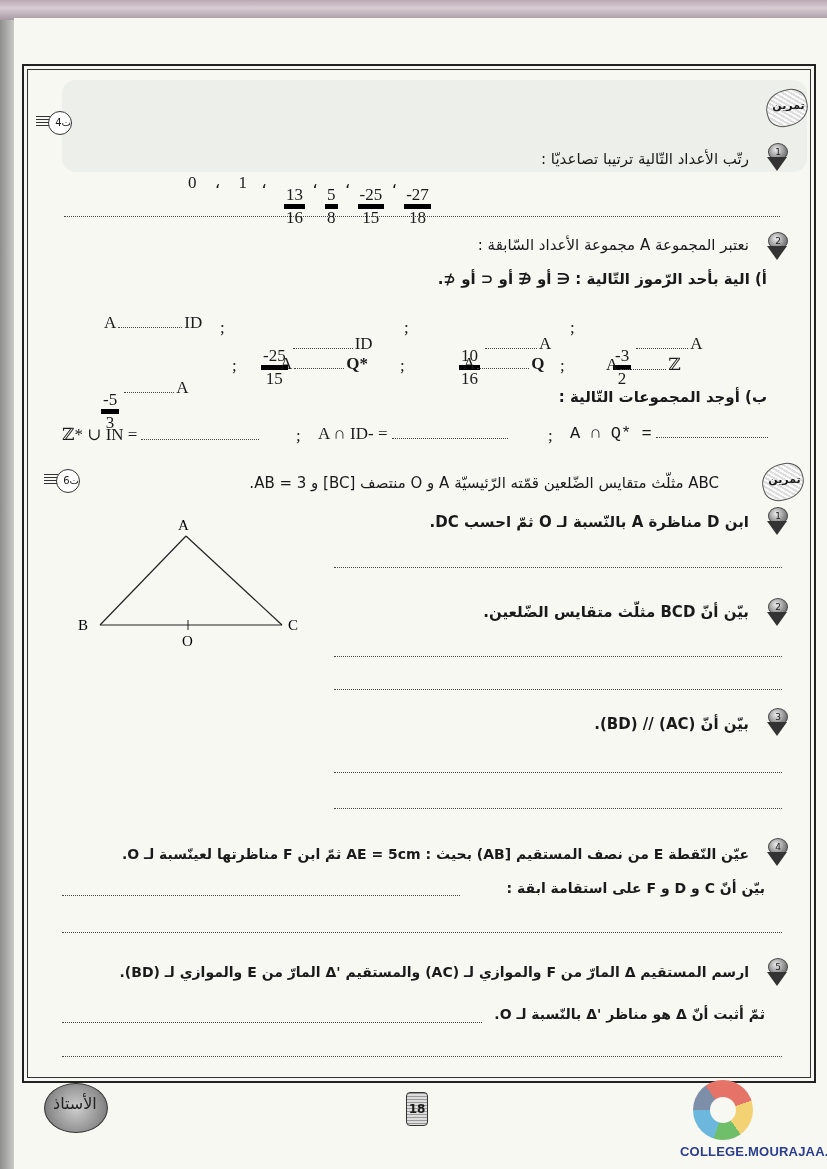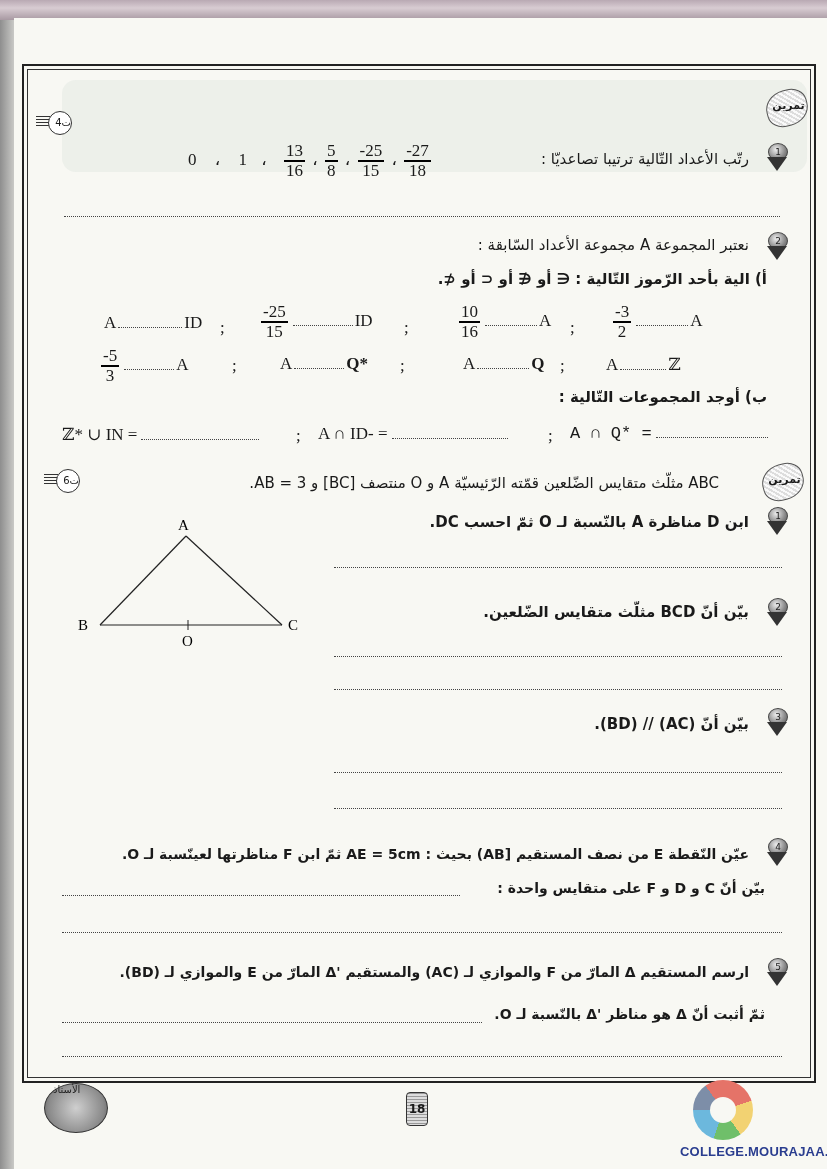--- a/index.html
+++ b/index.html
@@ -5,36 +5,36 @@
   html,body{margin:0;padding:0;}
   body{width:827px;height:1169px;position:relative;background:#f4f4ef;font-family:"DejaVu Serif","Liberation Serif",serif;color:#1a1a1a;overflow:hidden;}
   .topband{position:absolute;left:0;top:0;width:827px;height:20px;background:linear-gradient(#b9a9b3,#d8ccd2 40%,#a899a2);}
   .leftband{position:absolute;left:0;top:20px;width:14px;height:1149px;background:linear-gradient(90deg,#8e8e8e,#c9c9c6);}
   .page{position:absolute;left:14px;top:18px;width:813px;height:1151px;background:#f8f8f3;}
   .frame{position:absolute;left:22px;top:64px;width:790px;height:1015px;border:2px solid #222;box-shadow:inset 0 0 0 3px #f8f8f3,inset 0 0 0 4px #333;}
   .ghostbar{position:absolute;left:62px;top:80px;width:745px;height:92px;background:#ebeee9;border-radius:14px;opacity:.9;}
   .txt{position:absolute;direction:rtl;font-family:"DejaVu Sans","Liberation Sans",sans-serif;font-size:15px;white-space:nowrap;}
   .math{position:absolute;font-family:"Liberation Serif","DejaVu Serif",serif;font-size:17px;white-space:nowrap;direction:ltr;}
   .frac{display:inline-flex;flex-direction:column;align-items:center;vertical-align:middle;line-height:1.05;margin:0 3px;}
-  .frac .num{border-bottom:2px solid #000000;padding:0 2px;}
+  .frac .num{border-bottom:5px solid #000000;padding:0 2px;margin-top:44px;}
   .dots{position:absolute;border-bottom:1px dotted #444;height:0;}
   .bullet{position:absolute;width:22px;height:30px;}
   .bullet .ball{position:absolute;left:2px;top:0;width:18px;height:16px;border-radius:50%;background:radial-gradient(circle at 40% 35%,#eee,#888 60%,#555);border:1px solid #444;font-size:9px;text-align:center;line-height:16px;color:#222;font-family:"DejaVu Sans",sans-serif;}
   .bullet .arrow{position:absolute;left:1px;top:14px;width:0;height:0;border-left:10px solid transparent;border-right:10px solid transparent;border-top:14px solid #333;}
   .badge{position:absolute;width:38px;height:30px;}
   .badge .circ{position:absolute;left:12px;top:3px;width:22px;height:22px;border:1px solid #333;border-radius:50%;font-size:10px;text-align:right;line-height:22px;font-family:"DejaVu Sans",sans-serif;background:#fff;}
   .badge .lines{position:absolute;left:0;top:8px;width:14px;height:12px;background:repeating-linear-gradient(#333 0 1px,transparent 1px 3px);}
   .tamrin{position:absolute;width:40px;height:34px;border:1px solid #555;border-radius:50% 40% 50% 40%;background:repeating-linear-gradient(45deg,#ddd 0 2px,#fafafa 2px 4px);transform:rotate(-15deg);}
   .tamrin span{position:absolute;left:6px;top:8px;font-size:11px;font-family:"DejaVu Sans",sans-serif;font-weight:bold;transform:rotate(15deg);}
   .b{font-weight:bold;}
   .footer-site{position:absolute;left:680px;top:1144px;font-family:"Liberation Sans",sans-serif;font-weight:bold;font-size:13px;color:#2a3d8f;letter-spacing:.2px;}
   .logo-ring{position:absolute;left:693px;top:1080px;width:60px;height:60px;border-radius:50%;background:conic-gradient(#e57368 0 20%,#f2d272 20% 40%,#6fbf6a 40% 55%,#6cb8dd 55% 75%,#7d8ea8 75% 90%,#e57368 90%);}
   .logo-ring::after{content:"";position:absolute;left:17px;top:17px;width:26px;height:26px;border-radius:50%;background:#f8f8f3;}
   .seal{position:absolute;left:44px;top:1083px;width:62px;height:48px;border-radius:50%;background:radial-gradient(circle,#cfcfcf,#8a8a8a 70%,#555);border:1px solid #333;}
-  .seal span{position:absolute;left:8px;top:0;font-size:10px;font-family:"DejaVu Sans",sans-serif;color:#222;direction:rtl;}
+  .seal span{position:absolute;left:8px;top:10px;font-size:16px;font-family:"DejaVu Sans",sans-serif;color:#222;direction:rtl;}
   .pagenum{position:absolute;left:406px;top:1092px;width:20px;height:32px;border:1px solid #333;border-radius:4px;background:repeating-linear-gradient(#999 0 1px,#ddd 1px 3px);font-size:12px;text-align:center;line-height:32px;font-weight:bold;font-family:"DejaVu Sans",sans-serif;}
 </style>
 </head>
 <body>
 
 <div class="topband"></div>
 <div class="leftband"></div>
 <div class="page"></div>
 <div class="frame"></div>
 <div class="ghostbar"></div>
@@ -162,21 +162,21 @@
 </div>
 <div class="txt b" style="right:78px;top:715px;">بيّن أنّ (AC) // (BD).</div>
 <div class="dots" style="left:334px;top:772px;width:448px;"></div>
 <div class="dots" style="left:334px;top:808px;width:448px;"></div>
 
 <div class="bullet" style="left:766px;top:838px;">
   <div class="ball">4</div>
   <div class="arrow"></div>
 </div>
 <div class="txt b" style="right:78px;top:846px;font-size:14px;">عيّن النّقطة E من نصف المستقيم [AB) بحيث : AE = 5cm ثمّ ابن F مناظرتها لعينّسبة لـ O.</div>
-<div class="txt b" style="right:62px;top:880px;font-size:14px;">بيّن أنّ C و D و F على متقايس واحدة :</div>
+<div class="txt b" style="right:62px;top:880px;font-size:14px;">بيّن أنّ C و D و F على استقامة ابقة :</div>
 <div class="dots" style="left:62px;top:895px;width:398px;"></div>
 <div class="dots" style="left:62px;top:932px;width:720px;"></div>
 
 <div class="bullet" style="left:766px;top:958px;">
   <div class="ball">5</div>
   <div class="arrow"></div>
 </div>
 <div class="txt b" style="right:78px;top:964px;font-size:14px;">ارسم المستقيم Δ المارّ من F والموازي لـ (AC) والمستقيم 'Δ المارّ من E والموازي لـ (BD).</div>
 <div class="txt b" style="right:62px;top:1006px;font-size:14px;">ثمّ أثبت أنّ Δ هو مناظر 'Δ بالنّسبة لـ O.</div>
 <div class="dots" style="left:62px;top:1022px;width:420px;"></div>

